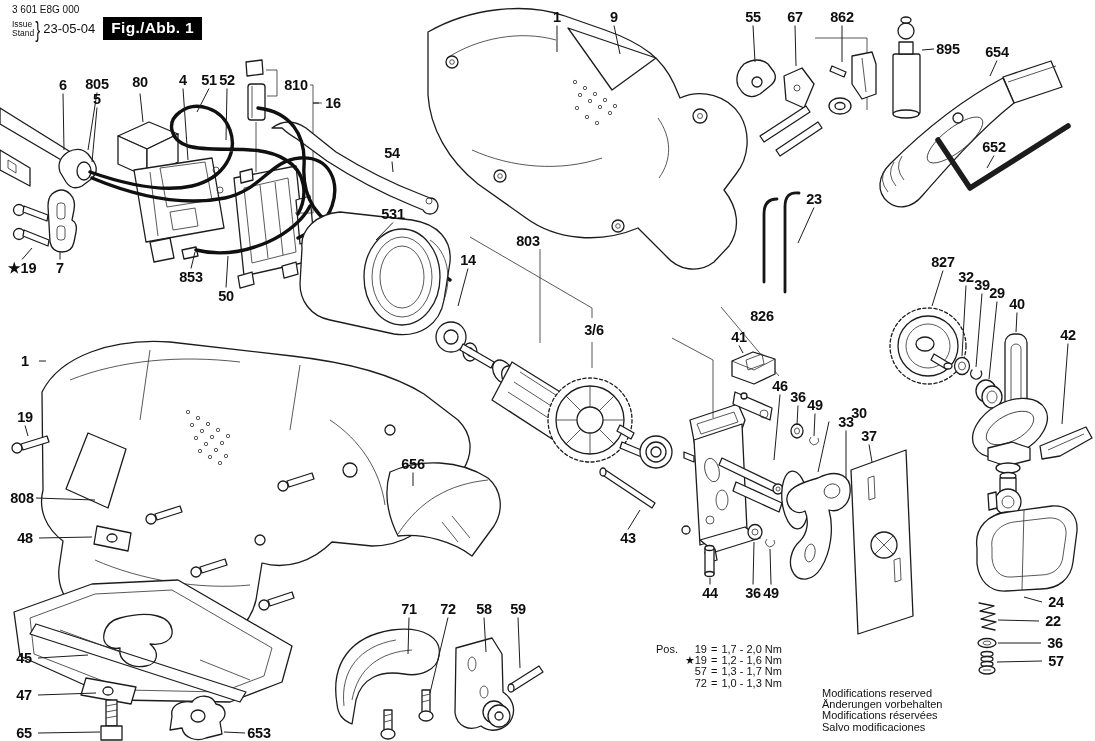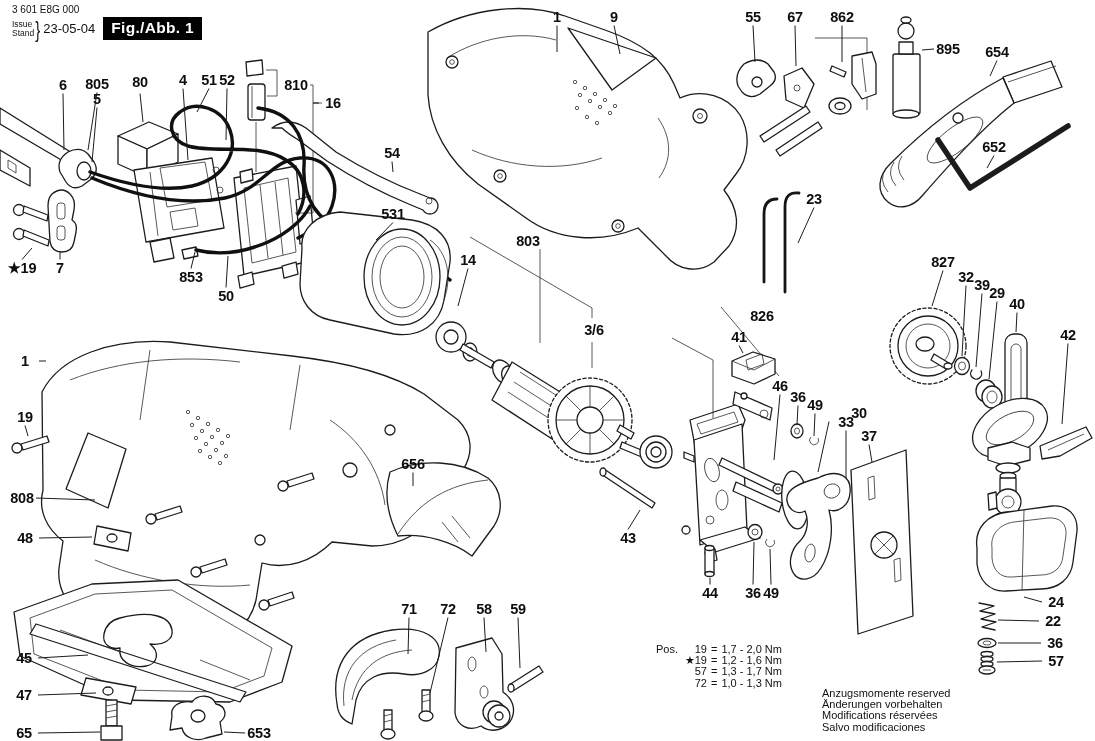--- a/index.html
+++ b/index.html
@@ -622,19 +622,19 @@
         <div class="trow">
           <span class="lead"></span>
           <span class="num">72</span>
           <span class="eq">=</span>
           <span class="val">1,0 - 1,3 Nm</span>
         </div>
       </div>
 </div>
 
 <div id="mod-note">
-      <div>Anzugsmomente reserved</div>
+      <div>Modifications reserved</div>
       <div>Änderungen vorbehalten</div>
       <div>Modifications réservées</div>
       <div>Salvo modificaciones</div>
     </div>
 
 </div>
 
 </body></html>

